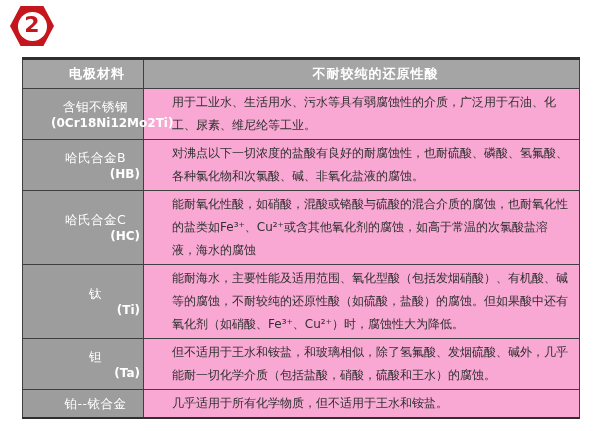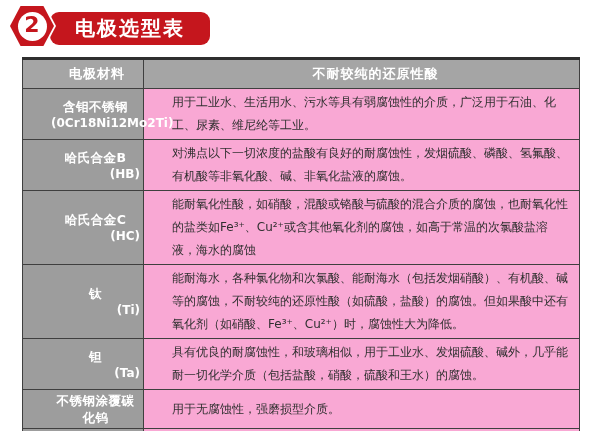--- a/index.html
+++ b/index.html
@@ -57,21 +57,21 @@
   .etable col.c1{width:121px;}
   .etable thead th{
     background:var(--header-gray);color:#ffffff;
     font-size:13px;font-weight:bold;height:30px;text-align:center;
     letter-spacing:1px;
   }
   .mat-cell{
     background:var(--cell-gray);color:#ffffff;text-align:center;
     padding:2px 3px;
   }
-  .mat-name{font-size:12.5px;font-weight:bold;line-height:17px;letter-spacing:0.5px;text-align:center;}
+  .mat-name{font-size:12.5px;font-weight:normal;line-height:17px;letter-spacing:0.5px;text-align:center;}
   .mat-sub{font-size:12px;font-weight:bold;line-height:16px;text-align:right;}
   .desc-cell{
     color:var(--text-dark);font-size:12px;line-height:23px;
     padding:2px 9px;text-align:left;background:#f9a8d4;
   }
   tbody tr:nth-child(1){height:48px;}
   tbody tr:nth-child(2){height:50px;}
   tbody tr:nth-child(3){height:70px;}
   tbody tr:nth-child(4){height:73px;}
   tbody tr:nth-child(5){height:48px;}
@@ -84,23 +84,20 @@
 <div class="page">
 
   <div class="hex-outer">
     <div class="hexagon">
       <div class="hex-circle">
         <span>2</span>
       </div>
     </div>
   </div>
 
-  <div class="banner">
-    <span>电极选型表</span>
-  </div>
 
   <table class="etable">
     <colgroup>
         <col class="c1">
         <col class="c2">
       </colgroup>
     <thead>
       <tr>
         <th>电极材料</th>
         <th>不耐较纯的还原性酸</th>
@@ -113,54 +110,47 @@
       <div class="mat-sub">(0Cr18Ni12Mo2Ti)</div>
     </td>
     <td class="desc-cell">用于工业水、生活用水、污水等具有弱腐蚀性的介质，广泛用于石油、化工、尿素、维尼纶等工业。</td>
   </tr>
 
   <tr>
     <td class="mat-cell">
       <div class="mat-name">哈氏合金B</div>
       <div class="mat-sub">(HB)</div>
     </td>
-    <td class="desc-cell">对沸点以下一切浓度的盐酸有良好的耐腐蚀性，发烟硫酸、磷酸、氢氟酸、有机酸等非氧化酸、碱、非氧化盐液的腐蚀。</td>
+    <td class="desc-cell">对沸点以下一切浓度的盐酸有良好的耐腐蚀性，也耐硫酸、磷酸、氢氟酸、各种氯化物和次氯酸、碱、非氧化盐液的腐蚀。</td>
   </tr>
 
   <tr>
     <td class="mat-cell">
       <div class="mat-name">哈氏合金C</div>
       <div class="mat-sub">(HC)</div>
     </td>
     <td class="desc-cell">能耐氧化性酸，如硝酸，混酸或铬酸与硫酸的混合介质的腐蚀，也耐氧化性的盐类如Fe³⁺、Cu²⁺或含其他氧化剂的腐蚀，如高于常温的次氯酸盐溶液，海水的腐蚀</td>
   </tr>
 
   <tr>
     <td class="mat-cell">
       <div class="mat-name">钛</div>
       <div class="mat-sub">(Ti)</div>
     </td>
-    <td class="desc-cell">能耐海水，各种氯化物和次氯酸、能耐海水（包括发烟硝酸）、有机酸、碱等的腐蚀，不耐较纯的还原性酸（如硫酸，盐酸）的腐蚀。但如果酸中还有氧化剂（如硝酸、Fe³⁺、Cu²⁺）时，腐蚀性大为降低。</td>
+    <td class="desc-cell">能耐海水，主要性能及适用范围、氧化型酸（包括发烟硝酸）、有机酸、碱等的腐蚀，不耐较纯的还原性酸（如硫酸，盐酸）的腐蚀。但如果酸中还有氧化剂（如硝酸、Fe³⁺、Cu²⁺）时，腐蚀性大为降低。</td>
   </tr>
 
   <tr>
     <td class="mat-cell">
       <div class="mat-name">钽</div>
       <div class="mat-sub">(Ta)</div>
     </td>
-    <td class="desc-cell">具有优良的耐腐蚀性，和玻璃相似，用于工业水、发烟硫酸、碱外，几乎能耐一切化学介质（包括盐酸，硝酸，硫酸和王水）的腐蚀。</td>
+    <td class="desc-cell">但不适用于王水和铵盐，和玻璃相似，除了氢氟酸、发烟硫酸、碱外，几乎能耐一切化学介质（包括盐酸，硝酸，硫酸和王水）的腐蚀。</td>
   </tr>
 
-  <tr>
-    <td class="mat-cell">
-      <div class="mat-name">不锈钢涂覆碳化钨</div>
-
-    </td>
-    <td class="desc-cell">用于无腐蚀性，强磨损型介质。</td>
-  </tr>
 
   <tr>
     <td class="mat-cell">
       <div class="mat-name">铂--铱合金</div>
 
     </td>
     <td class="desc-cell">几乎适用于所有化学物质，但不适用于王水和铵盐。</td>
   </tr>
 </tbody>
   </table>

